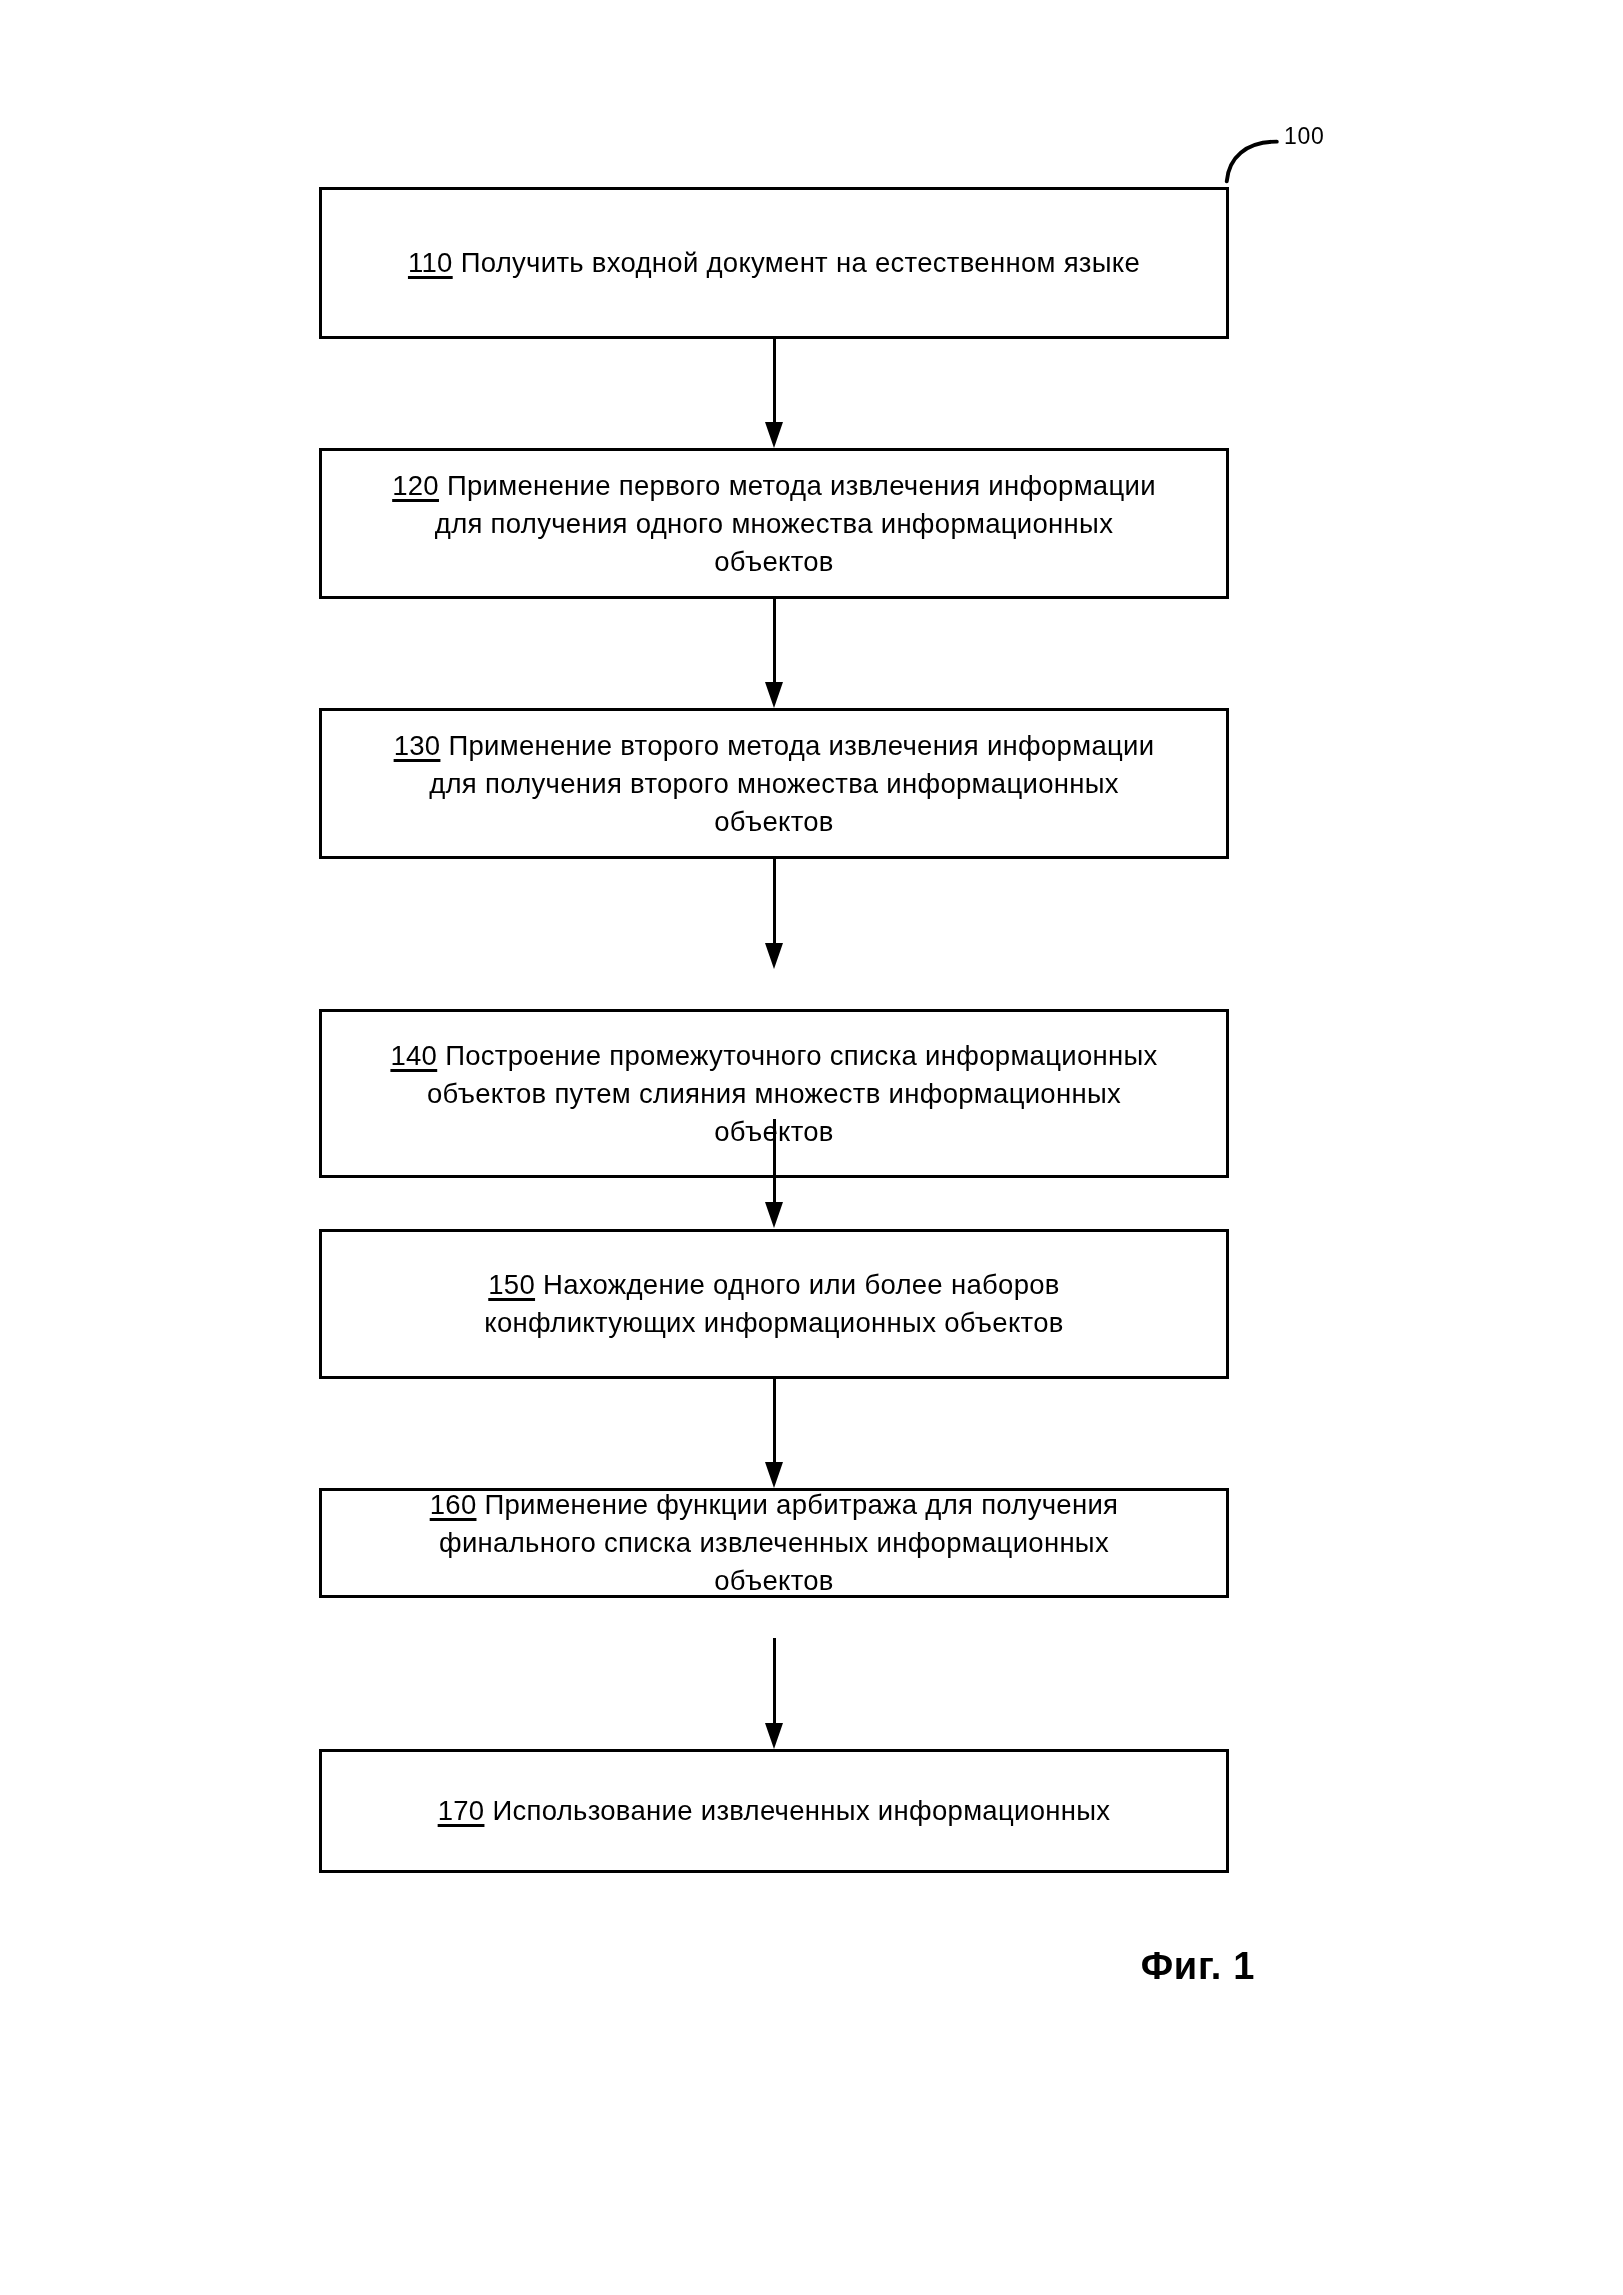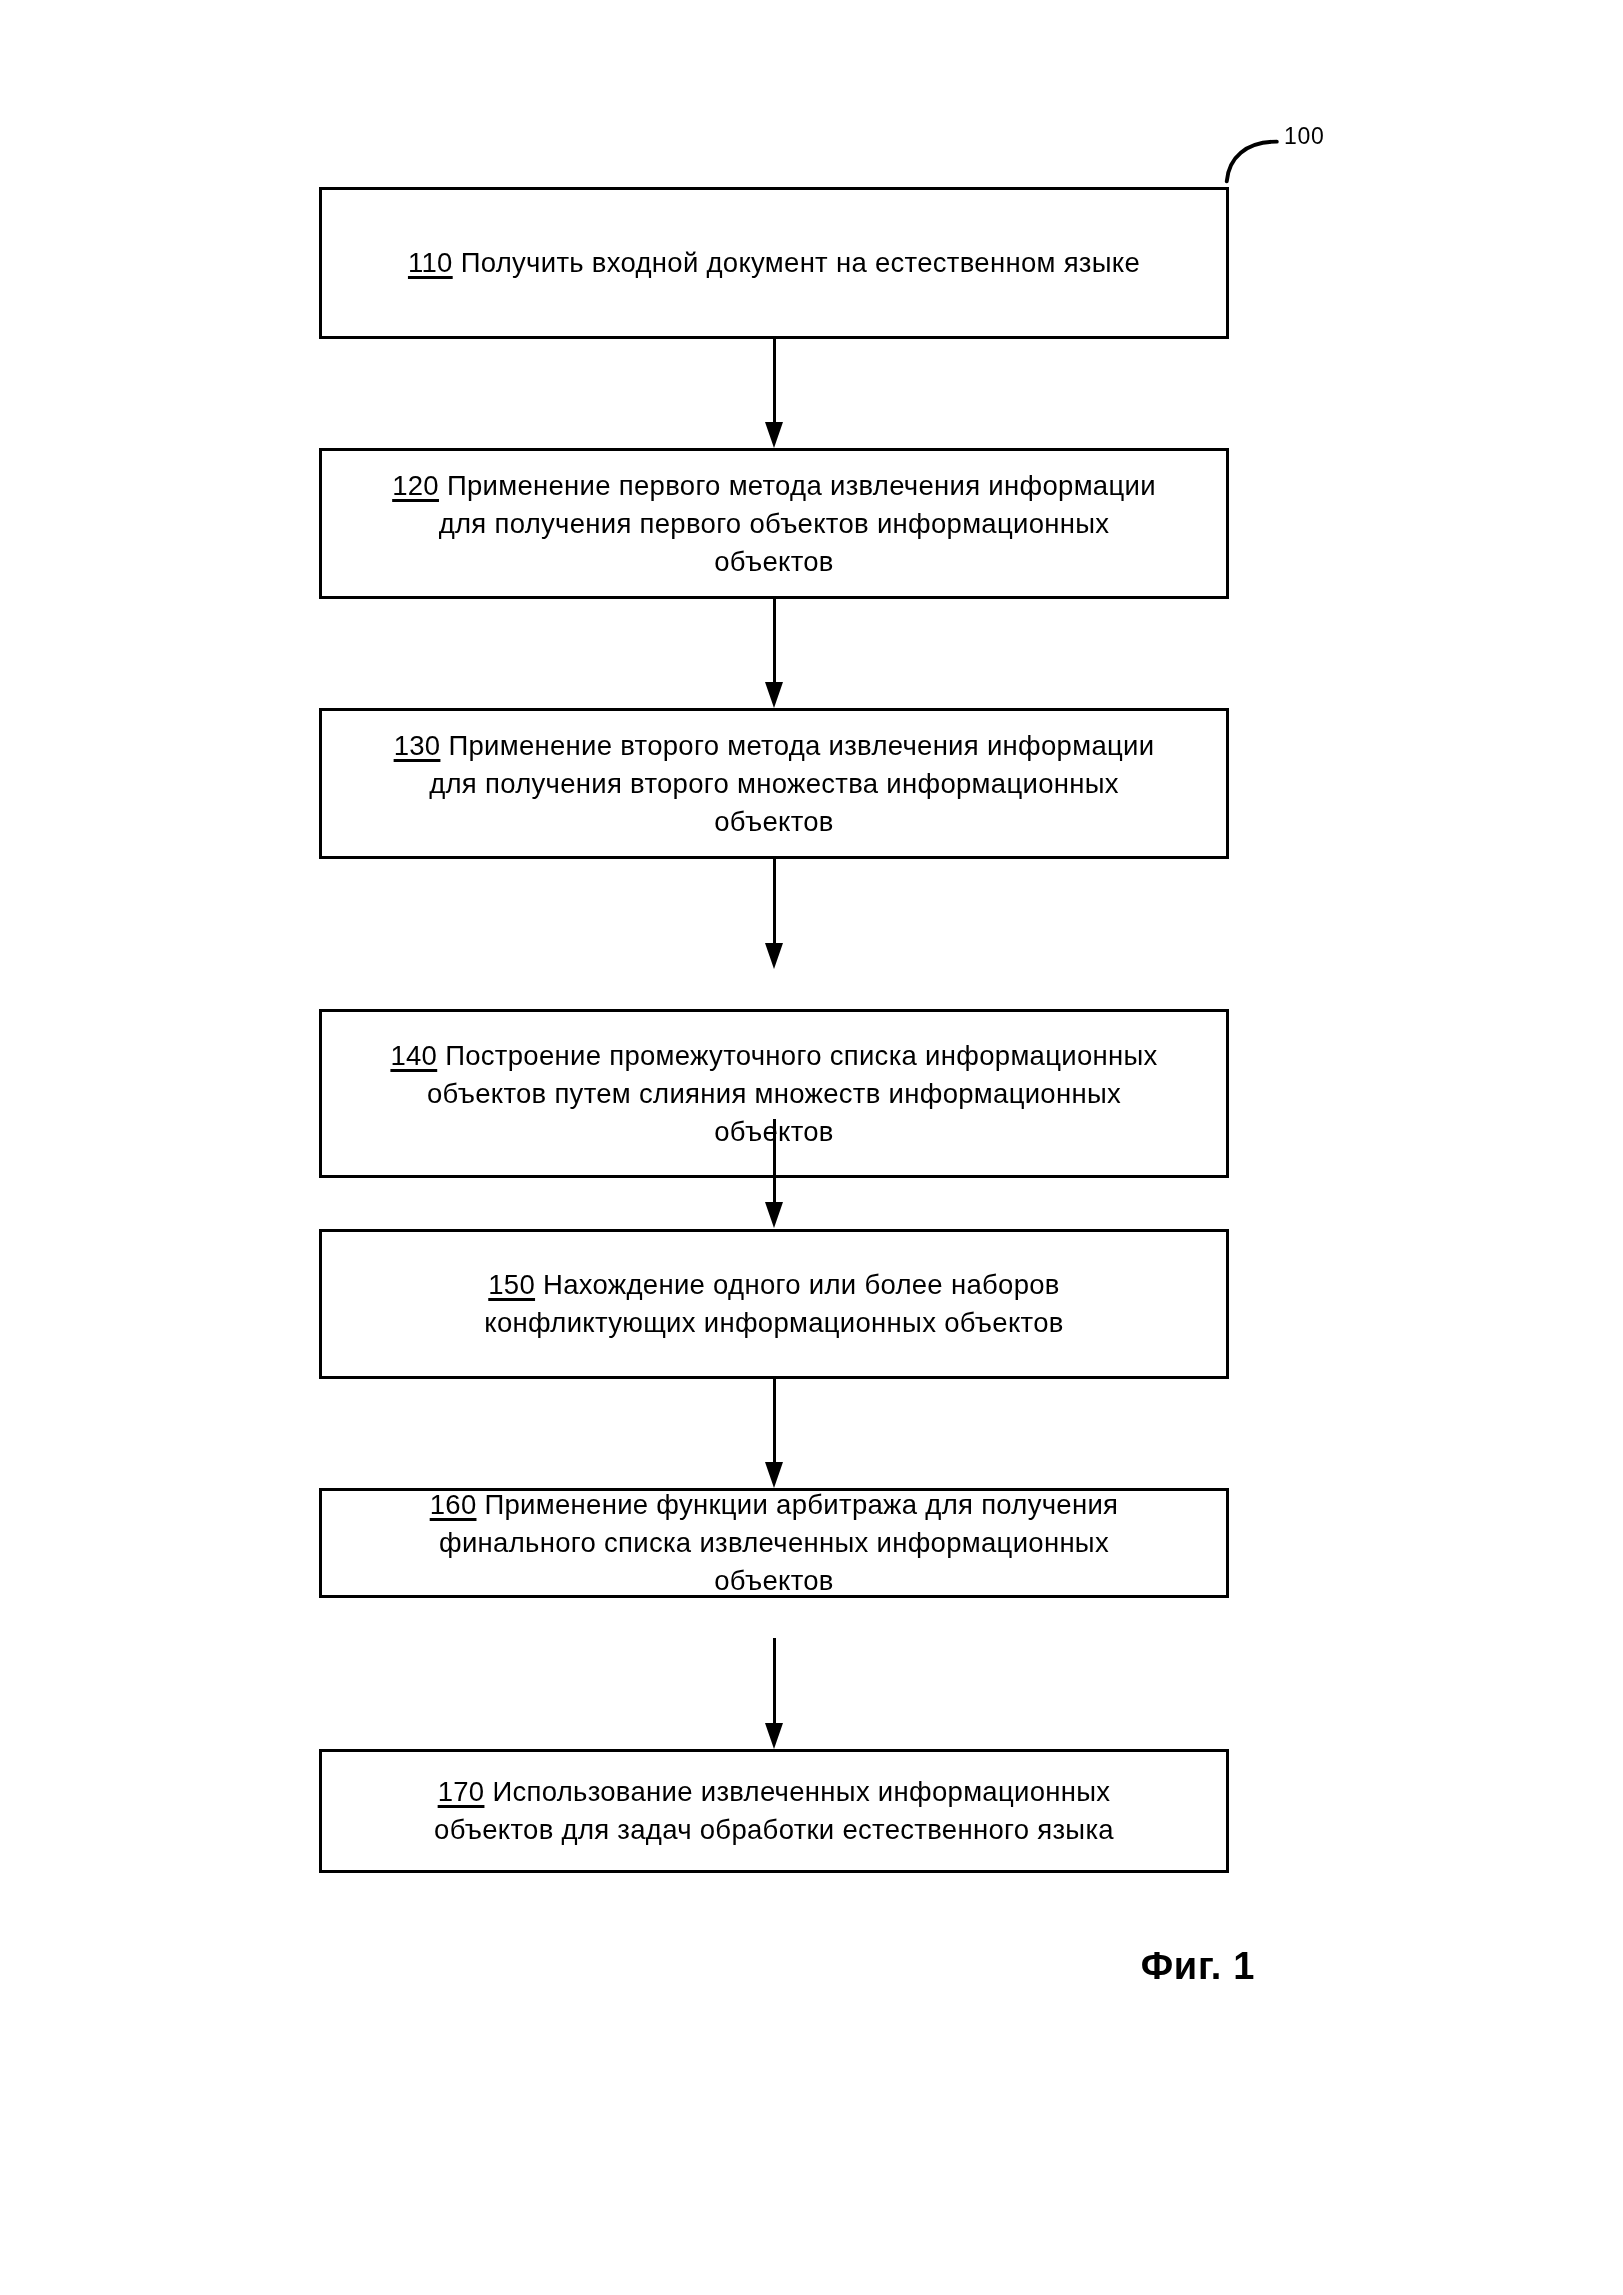--- a/index.html
+++ b/index.html
@@ -102,21 +102,21 @@
     <div class="line"><span class="stepnum">110</span> <span>Получить входной документ на естественном языке</span></div>
   </div>
 
   <div class="arrow" style="top:339px;height:109px">
     <div class="shaft"></div>
     <div class="head"></div>
   </div>
 
   <div class="flowbox" style="top:448px;height:151px">
     <div class="line"><span class="stepnum">120</span> <span>Применение первого метода извлечения информации</span></div>
-    <div class="line">для получения первого объектов информационных</div>
+    <div class="line">для получения одного множества информационных</div>
     <div class="line">объектов</div>
   </div>
 
   <div class="arrow" style="top:598px;height:110px">
     <div class="shaft"></div>
     <div class="head"></div>
   </div>
 
   <div class="flowbox" style="top:708px;height:151px">
     <div class="line"><span class="stepnum">130</span> <span>Применение второго метода извлечения информации</span></div>
@@ -156,19 +156,18 @@
     <div class="line">объектов</div>
   </div>
 
   <div class="arrow" style="top:1638px;height:111px">
     <div class="shaft"></div>
     <div class="head"></div>
   </div>
 
   <div class="flowbox" style="top:1749px;height:124px">
     <div class="line"><span class="stepnum">170</span> <span>Использование извлеченных информационных</span></div>
-    <div class="line">объектов для задач обработки естественного языка</div>
   </div>
 
   <div class="caption">Фиг. 1</div>
 
 </div>
 
 
 </body></html>

